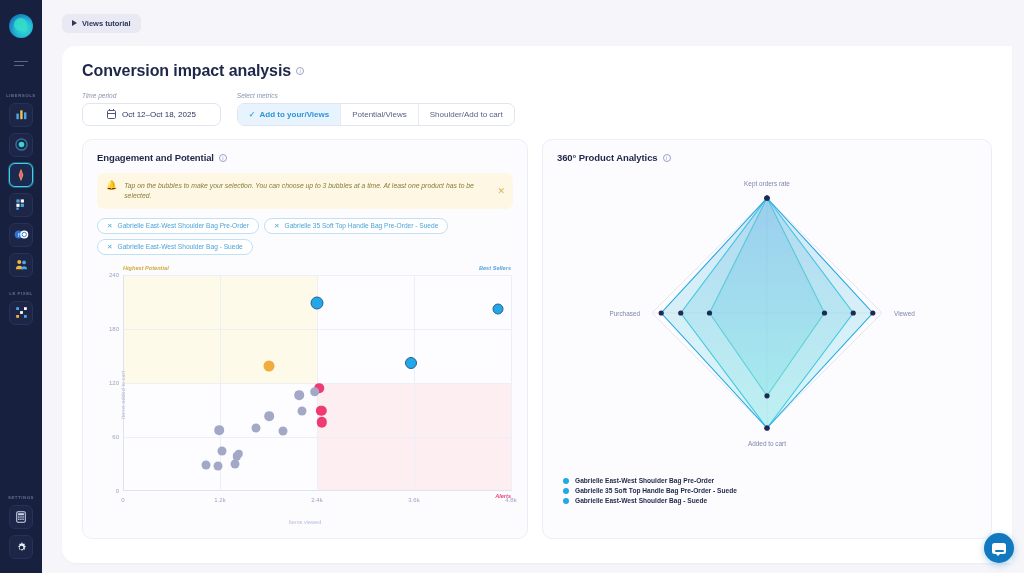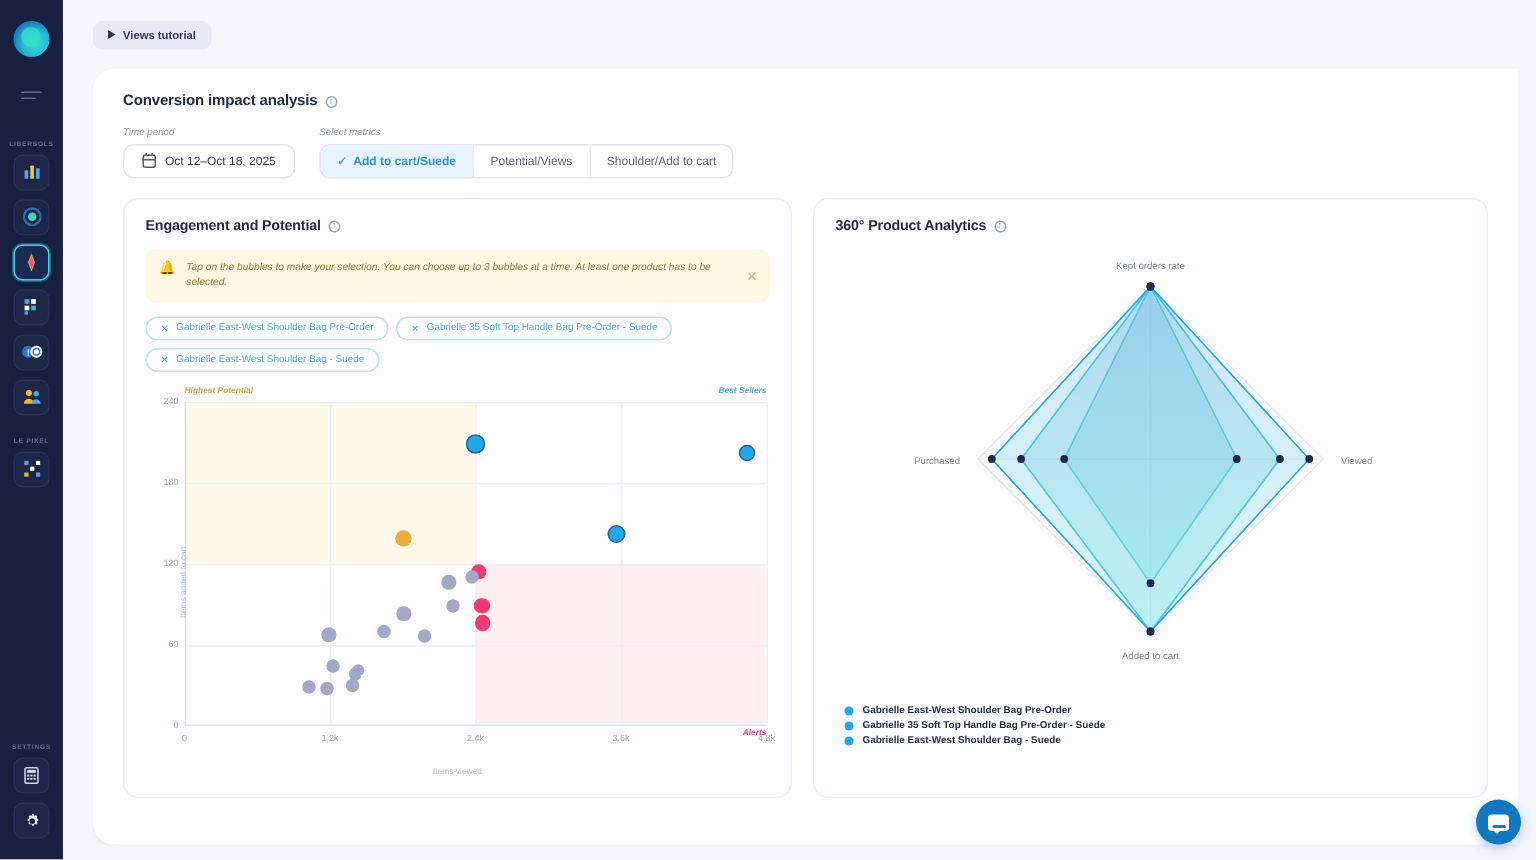--- a/index.html
+++ b/index.html
@@ -63,34 +63,34 @@
   .watch-btn .tri { width: 0; height: 0; border-left: 5px solid #2c355c; border-top: 3.2px solid transparent; border-bottom: 3.2px solid transparent; }
 
   .panel {
     position: absolute; left: 20px; right: 12px; top: 46px; bottom: 10px;
     background: #ffffff; border-radius: 14px 0 0 14px;
     padding: 16px 20px 0 20px;
     box-shadow: 0 1px 2px rgba(30,39,73,.04);
     overflow: hidden;
   }
   .panel-head { display: flex; align-items: center; gap: 5px; }
-  .panel-title { font-size: 10px; font-weight: 700; color: #1e2749; letter-spacing: -.1px; }
+  .panel-title { font-size: 16px; font-weight: 700; color: #1e2749; letter-spacing: -.1px; }
   .info-i {
     width: 8px; height: 8px; border-radius: 50%; border: 1px solid #9aa3c4;
     display: inline-flex; align-items: center; justify-content: center;
     font-size: 6px; color: #9aa3c4; font-style: normal; line-height: 1;
   }
 
   .controls { display: flex; align-items: flex-end; gap: 16px; margin-top: 12px; }
   .ctrl-group { display: flex; flex-direction: column; }
   .ctrl-label { font-size: 6.5px; font-style: italic; color: #8b93b3; margin-bottom: 4px; }
   .date-box {
     display: inline-flex; align-items: center; gap: 6px;
     border: 1px solid #e2e4ef; border-radius: 7px; background: #fff;
-    padding: 6px 12px; font-size: 8px; color: #2c355c; font-weight: 500; cursor: pointer;
+    padding: 6px 24px; font-size: 8px; color: #2c355c; font-weight: 500; cursor: pointer;
     min-width: 105px;
   }
   .cal { width: 9px; height: 9px; border: 1.1px solid #4d5578; border-radius: 1.6px; position: relative; }
   .cal::before { content:""; position:absolute; left:-1.1px; right:-1.1px; top: 1.6px; height: 1.1px; background:#4d5578; }
   .cal::after { content:""; position:absolute; left:1px; top:-2.2px; width:1.1px; height:2px; background:#4d5578; box-shadow: 4px 0 0 #4d5578; }
 
   .seg { display: flex; border: 1px solid #e2e4ef; border-radius: 7px; overflow: hidden; background:#fff; }
   .seg-item {
     padding: 6px 11px; font-size: 8px; color: #5a6287; cursor: pointer;
     border-right: 1px solid #e8eaf3; display: flex; align-items: center; gap: 4px; white-space: nowrap;
@@ -307,21 +307,21 @@
           <div class="date-box">
             <span class="cal"></span>
             <span>Oct 12–Oct 18, 2025</span>
           </div>
         </div>
         <div class="ctrl-group">
           <span class="ctrl-label">Select metrics</span>
           <div class="seg">
             <div class="seg-item active">
               <span class="chk">✓</span>
-              <span>Add to cart/Suede</span>
+              <span>Add to your/Views</span>
             </div>
             <div class="seg-item">
               <span>Potential/Views</span>
             </div>
             <div class="seg-item">
               <span>Shoulder/Add to cart</span>
             </div>
           </div>
         </div>
       </div>

